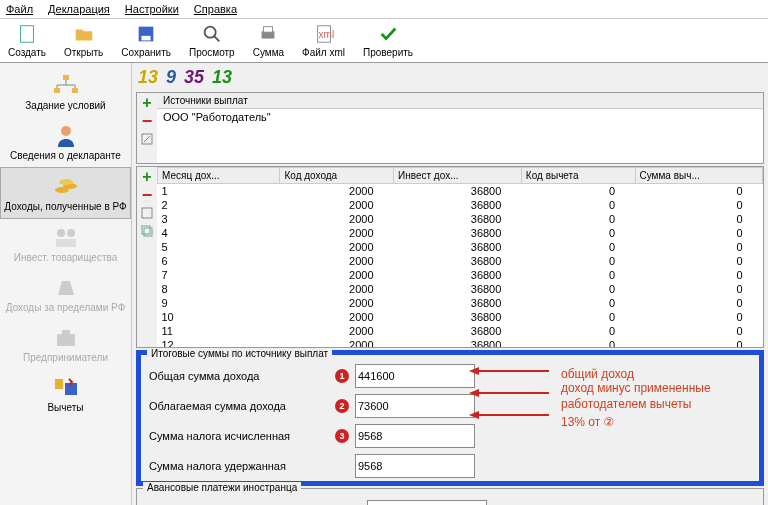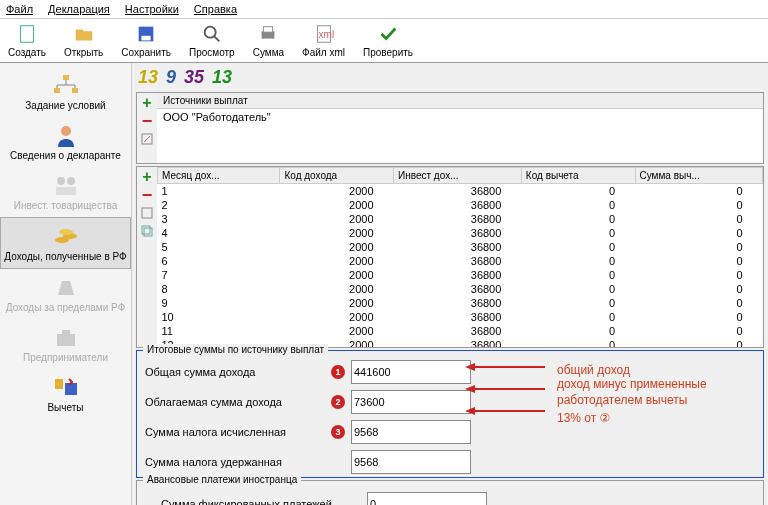--- a/index.html
+++ b/index.html
@@ -28,21 +28,21 @@
 .side-btns div { width: 16px; height: 16px; display: flex; align-items: center; justify-content: center; font-weight: bold; cursor: pointer; }
 .plus { color: #1a8f1a; font-size: 16px; } .minus { color: #c22; font-size: 18px; } .edit svg { width: 14px; height: 14px; }
 .src-list { flex: 1; background: #fff; }
 .src-row { padding: 2px 6px; font-size: 11px; }
 .grid-area { display: flex; height: 180px; }
 .grid { flex: 1; overflow: auto; background: #fff; }
 .grid table { width: 100%; border-collapse: collapse; }
 .grid th { background: #eee; border: 1px solid #ccc; font-weight: normal; font-size: 10px; padding: 2px 4px; text-align: left; }
 .grid td { padding: 1px 4px; font-size: 11px; }
 .grid td:nth-child(n+2) { text-align: right; padding-right: 20px; }
-.totals { border: 1px solid #1d4ed8; margin: 2px; background: #f0f0f0; position: relative; }
+.totals { border: 5px solid #1d4ed8; margin: 2px; background: #f0f0f0; position: relative; }
 .totals-hd { font-size: 10px; padding: 0 4px; position: absolute; top: -7px; left: 6px; background: #f0f0f0; }
 .tot-row { display: flex; align-items: center; padding: 3px 8px; gap: 6px; }
 .tot-label { width: 180px; font-size: 11px; }
 .badge { width: 14px; height: 14px; border-radius: 50%; background: #c22; color: #fff; display: flex; align-items: center; justify-content: center; font-size: 9px; font-weight: bold; }
 .tot-input { width: 120px; height: 24px; border: 1px solid #888; background: #fff; padding: 0 2px; font-size: 11px; }
 .annot { position: absolute; color: #d04020; font-size: 12px; }
 .arrow { position: absolute; }
 .adv { border: 1px solid #999; margin: 2px; background: #f0f0f0; padding: 8px 16px 4px; position: relative; }
 .adv-hd { font-size: 10px; position: absolute; top: -7px; left: 6px; background: #f0f0f0; padding: 0 4px; }
 </style>
@@ -119,35 +119,35 @@
         </svg>
         <span>Задание условий</span>
       </div>
     <div class="sb-item">
         <svg viewBox="0 0 28 24">
           <circle cx="14" cy="8" r="5" fill="#e8a070"></circle>
           <path d="M6 24c0-6 4-8 8-8s8 2 8 8" fill="#2858a8"></path>
         </svg>
         <span>Сведения о декларанте</span>
       </div>
+    <div class="sb-item active">
+        <svg viewBox="0 0 28 24">
+          <ellipse cx="10" cy="16" rx="7" ry="3" fill="#e8b030"></ellipse>
+          <ellipse cx="18" cy="12" rx="7" ry="3" fill="#e8b030"></ellipse>
+          <ellipse cx="14" cy="8" rx="7" ry="3" fill="#f0c850"></ellipse>
+        </svg>
+        <span>Доходы, полученные в РФ</span>
+      </div>
     <div class="sb-item disabled">
         <svg viewBox="0 0 28 24">
           <circle cx="9" cy="8" r="4" fill="#ccc"></circle>
           <circle cx="19" cy="8" r="4" fill="#ccc"></circle>
           <rect x="4" y="14" width="20" height="8" fill="#ddd"></rect>
         </svg>
         <span>Инвест. товарищества</span>
-      </div>
-    <div class="sb-item active">
-        <svg viewBox="0 0 28 24">
-          <ellipse cx="10" cy="16" rx="7" ry="3" fill="#e8b030"></ellipse>
-          <ellipse cx="18" cy="12" rx="7" ry="3" fill="#e8b030"></ellipse>
-          <ellipse cx="14" cy="8" rx="7" ry="3" fill="#f0c850"></ellipse>
-        </svg>
-        <span>Доходы, полученные в РФ</span>
       </div>
     <div class="sb-item disabled">
         <svg viewBox="0 0 28 24">
           <path d="M10 6h8l4 14H6z" fill="#ccc"></path>
         </svg>
         <span>Доходы за пределами РФ</span>
       </div>
     <div class="sb-item disabled">
         <svg viewBox="0 0 28 24">
           <rect x="5" y="9" width="18" height="12" fill="#ccc"></rect>

